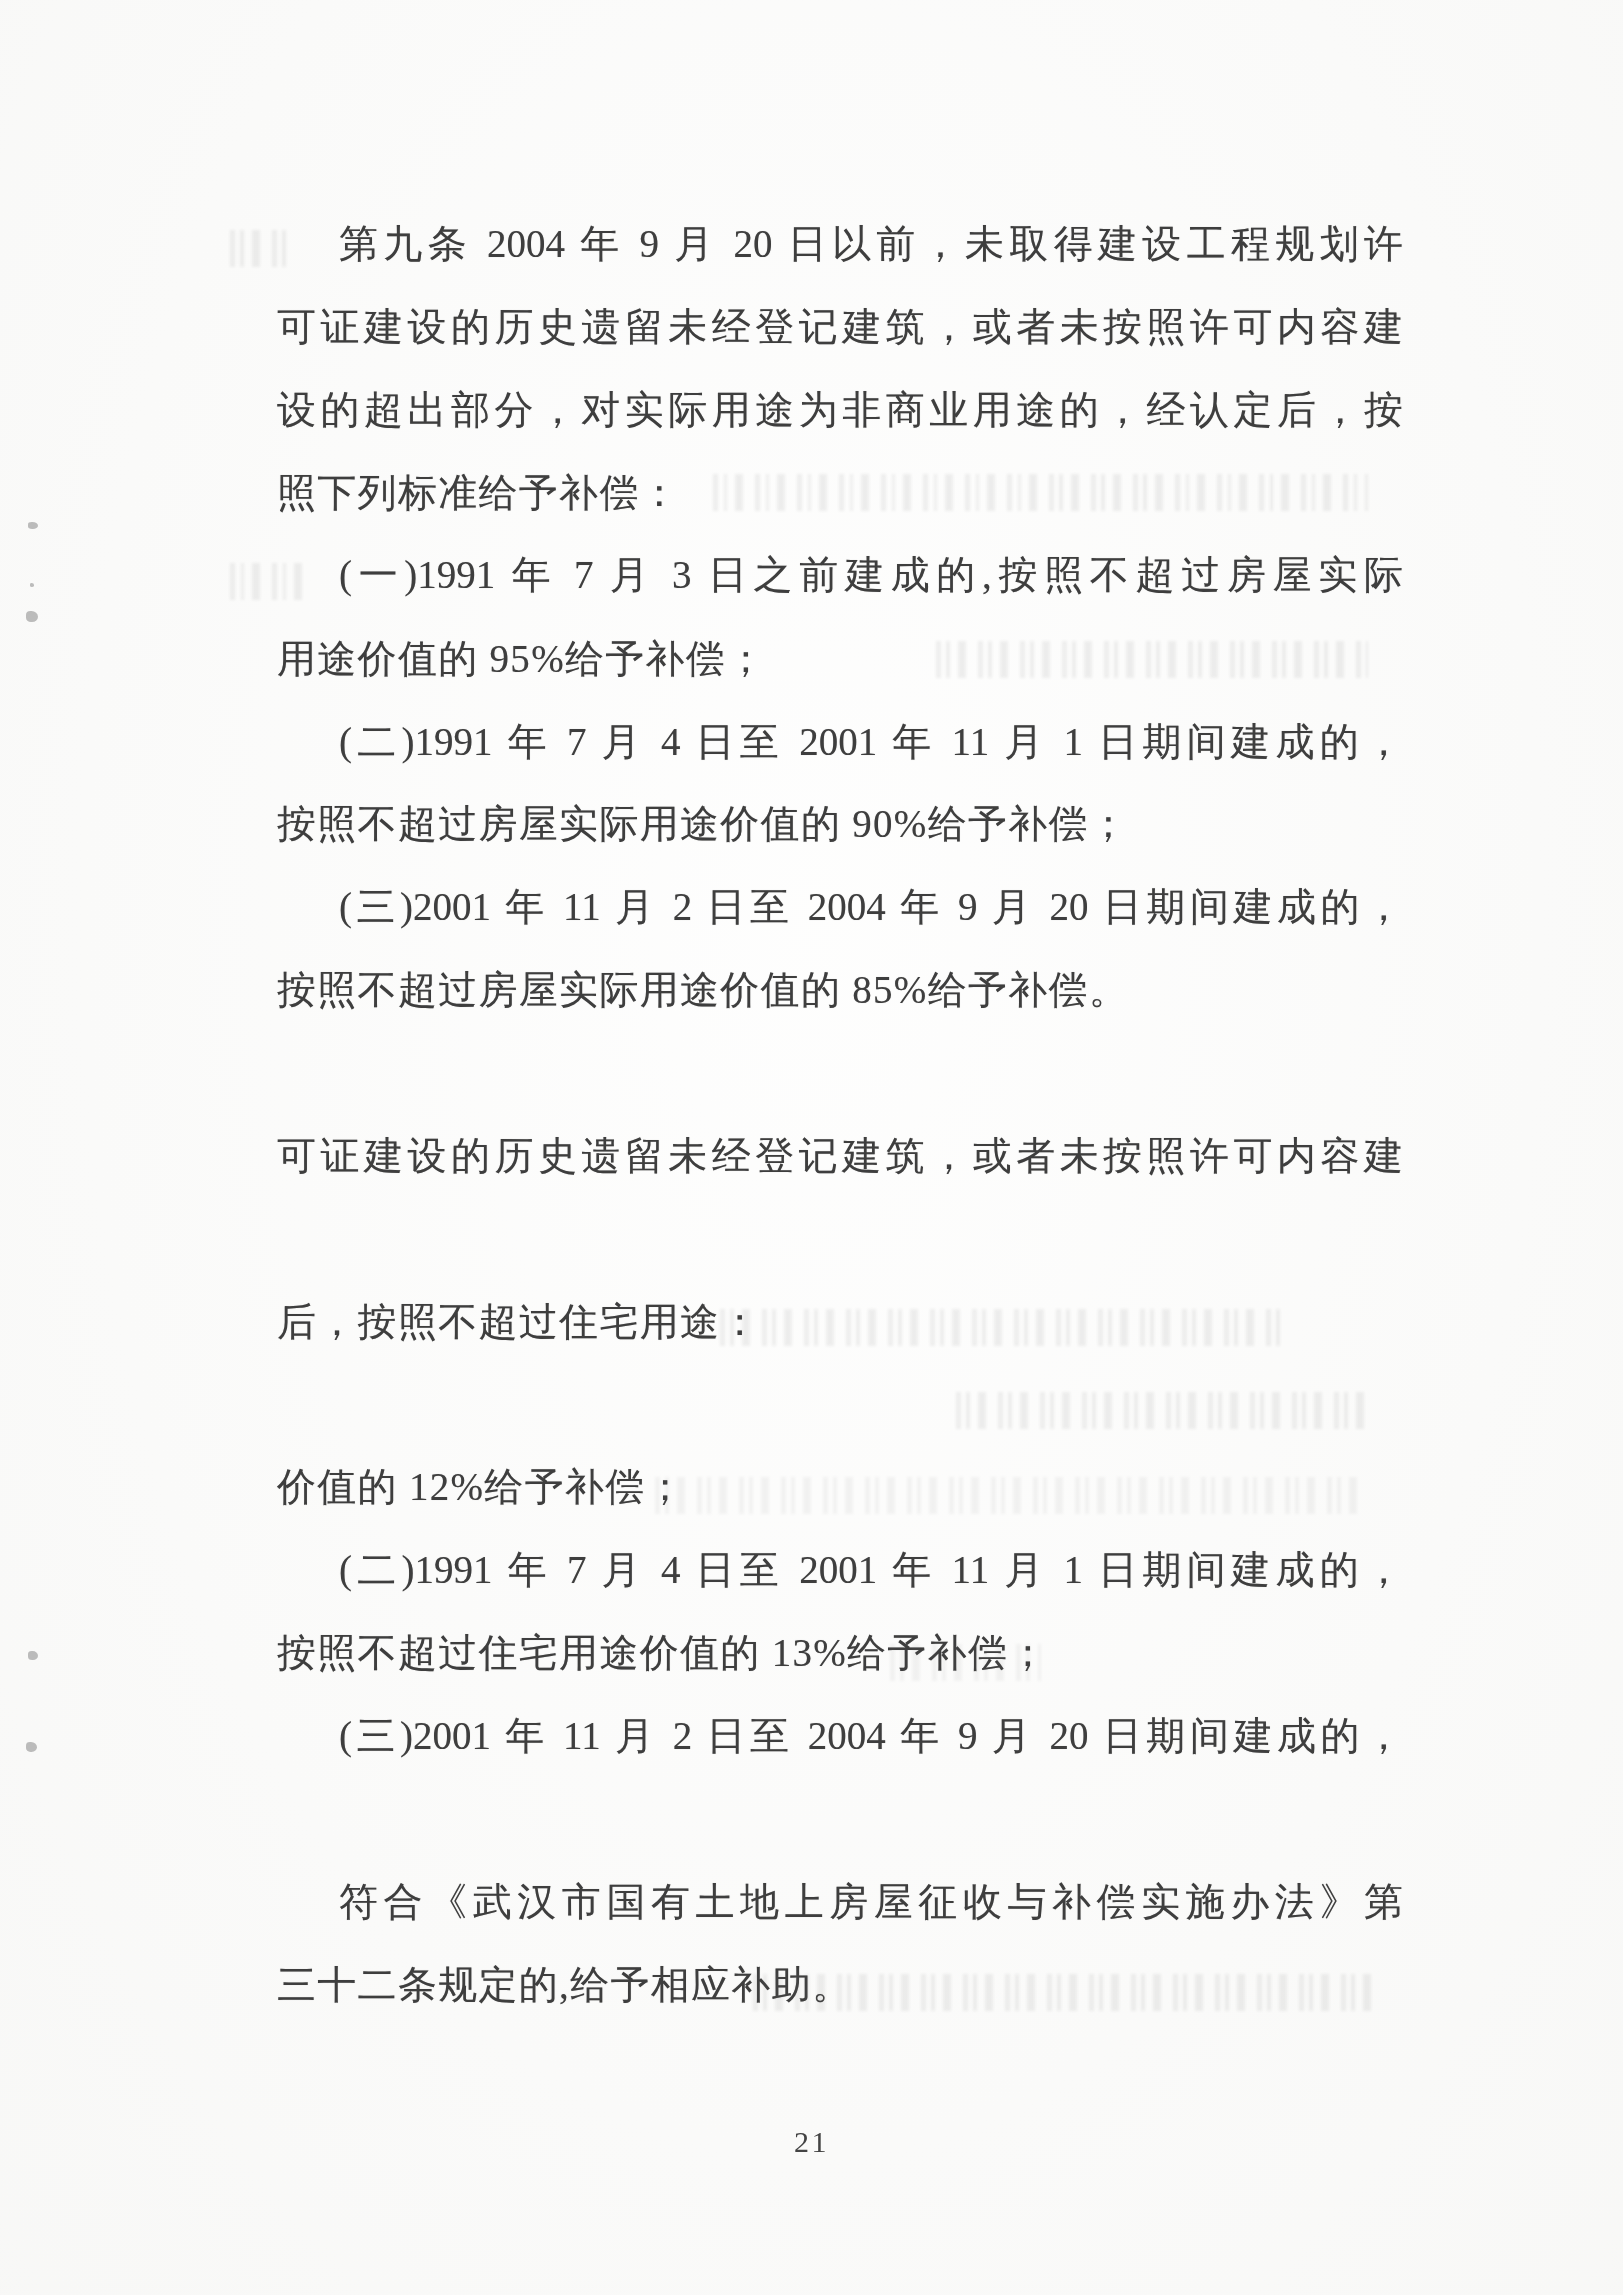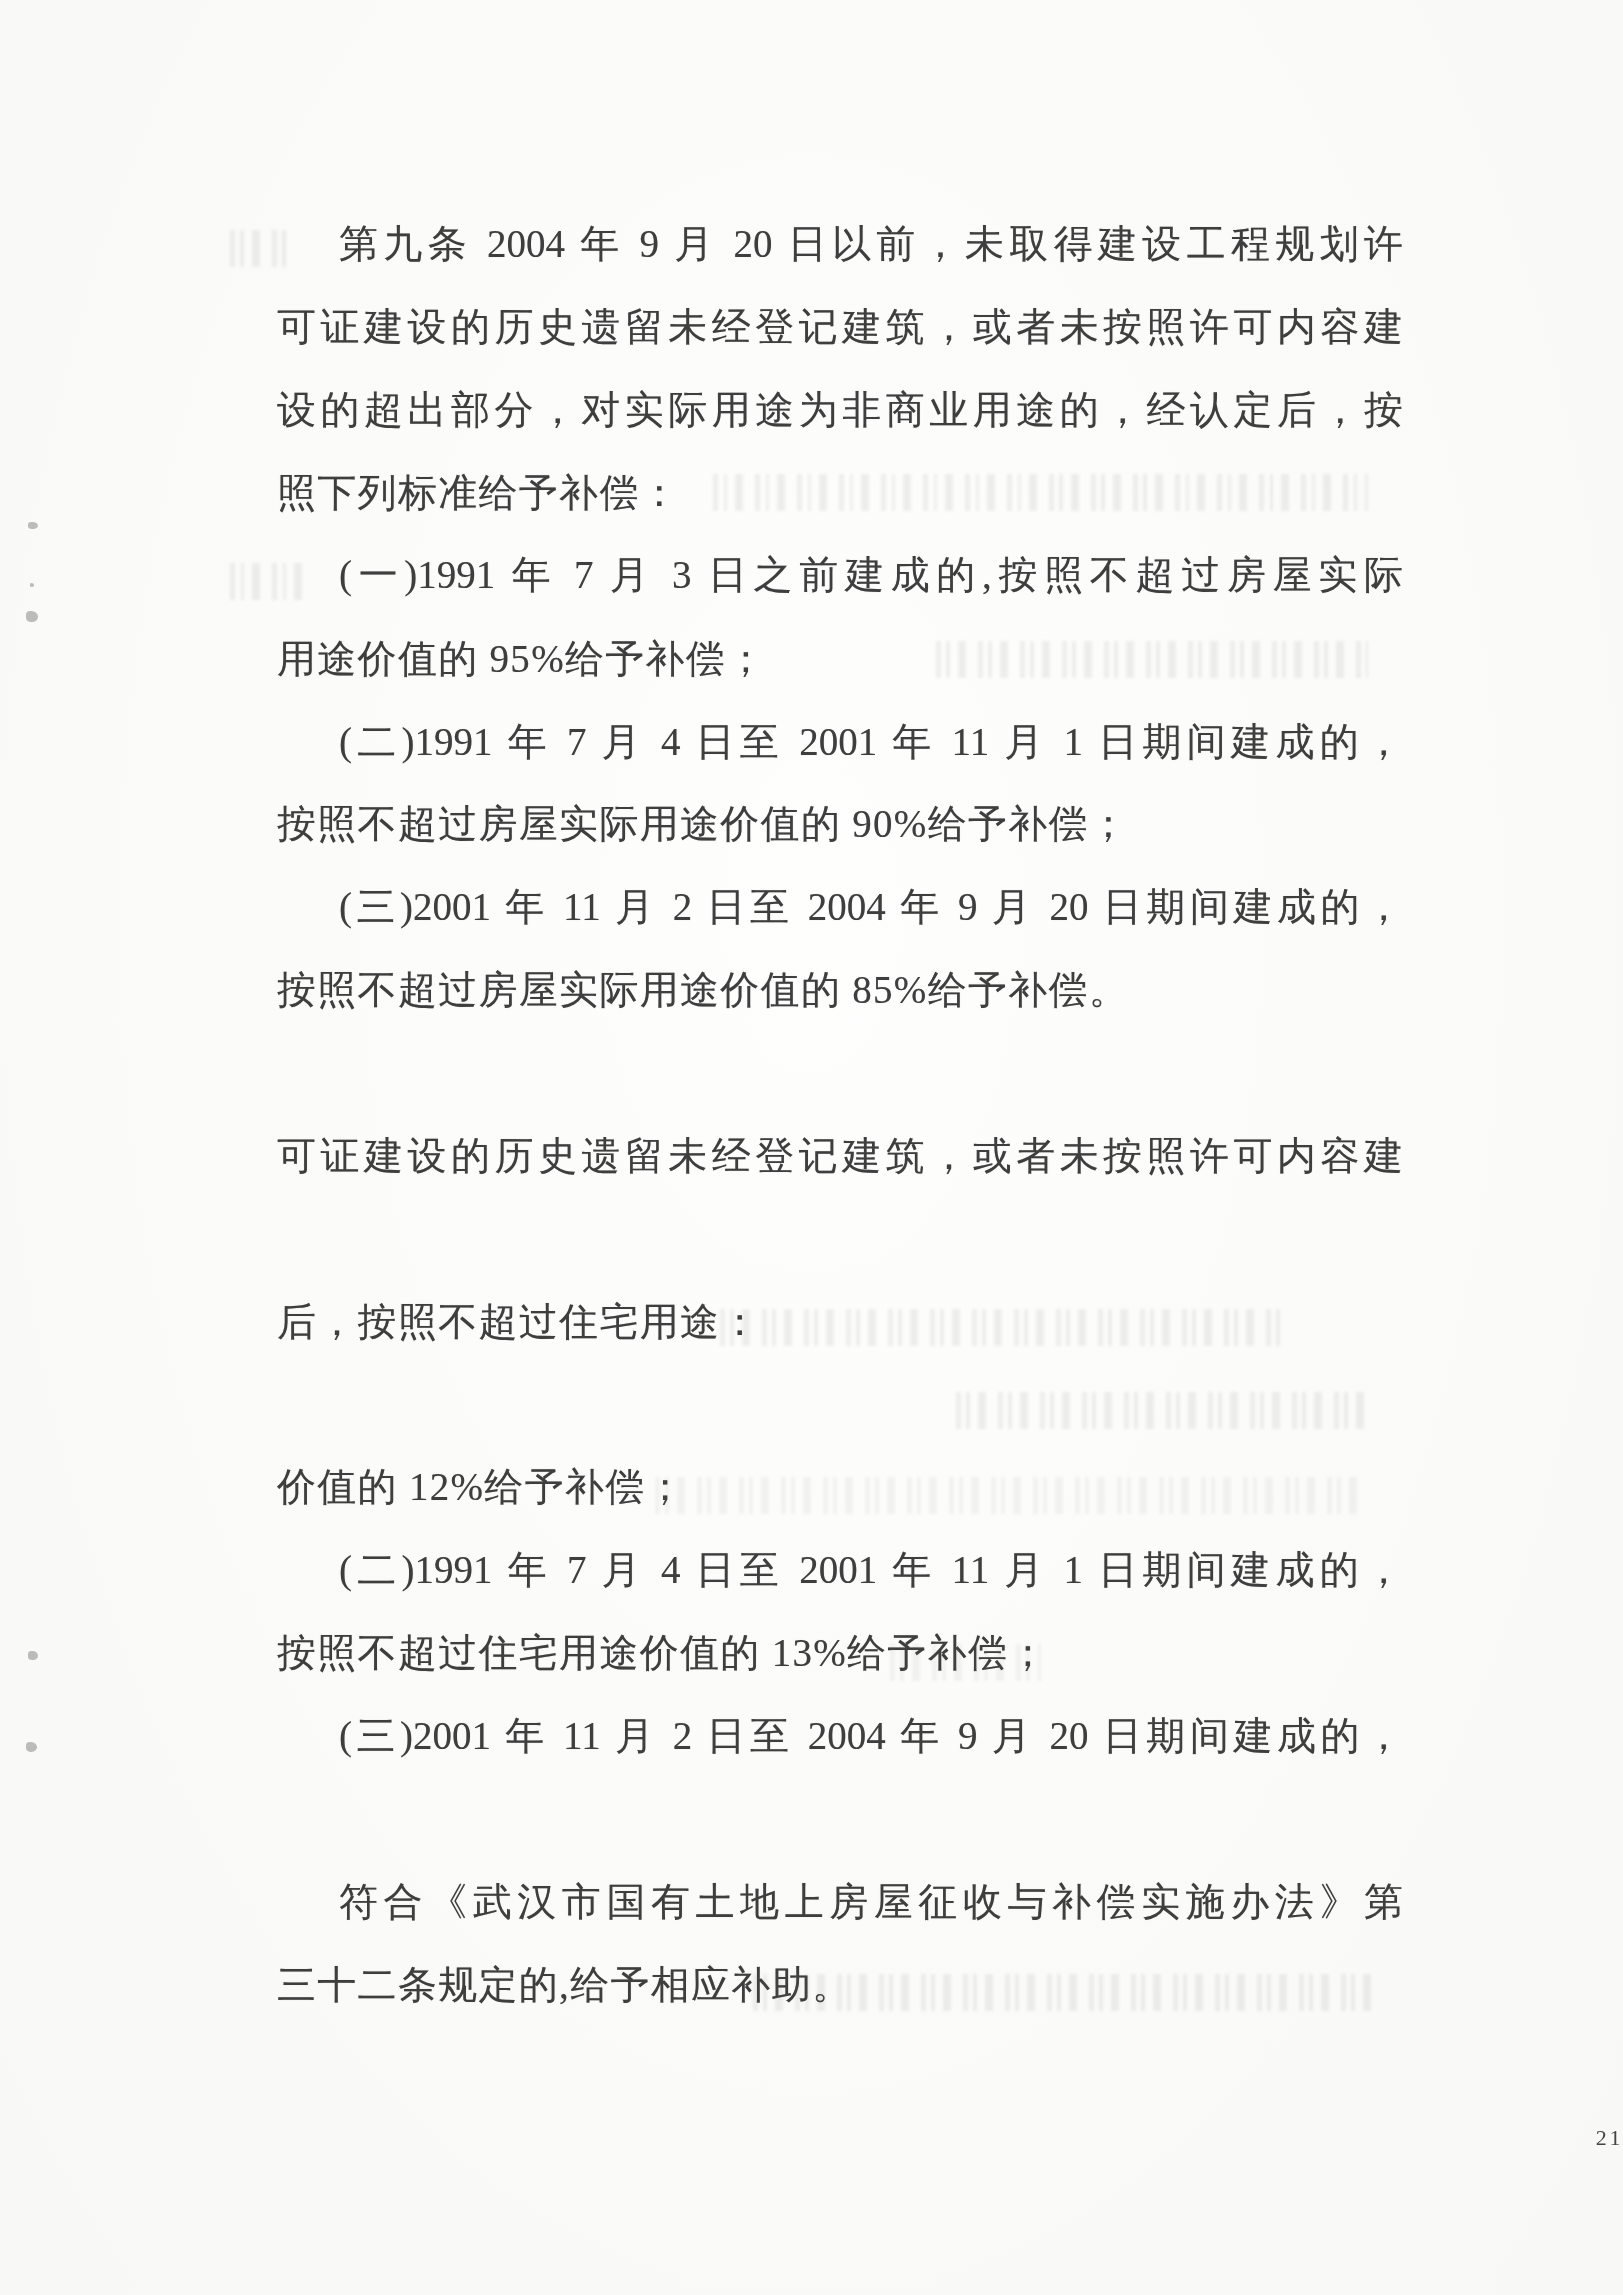--- a/index.html
+++ b/index.html
@@ -36,22 +36,22 @@
     letter-spacing: 0;
   }
   .indent {
     text-indent: 62px;
   }
   .page-number {
     position: absolute;
     left: 0;
     top: 2125px;
     width: 1623px;
-    text-align: right;
-    font-size: 22px;
+    text-align: center;
+    font-size: 30px;
     letter-spacing: 2.6px;
     color: #444;
   }
   
   .ghost {
     position: absolute;
     height: 37px;
     opacity: .10;
     filter: blur(1.6px);
     background: repeating-linear-gradient(90deg,

